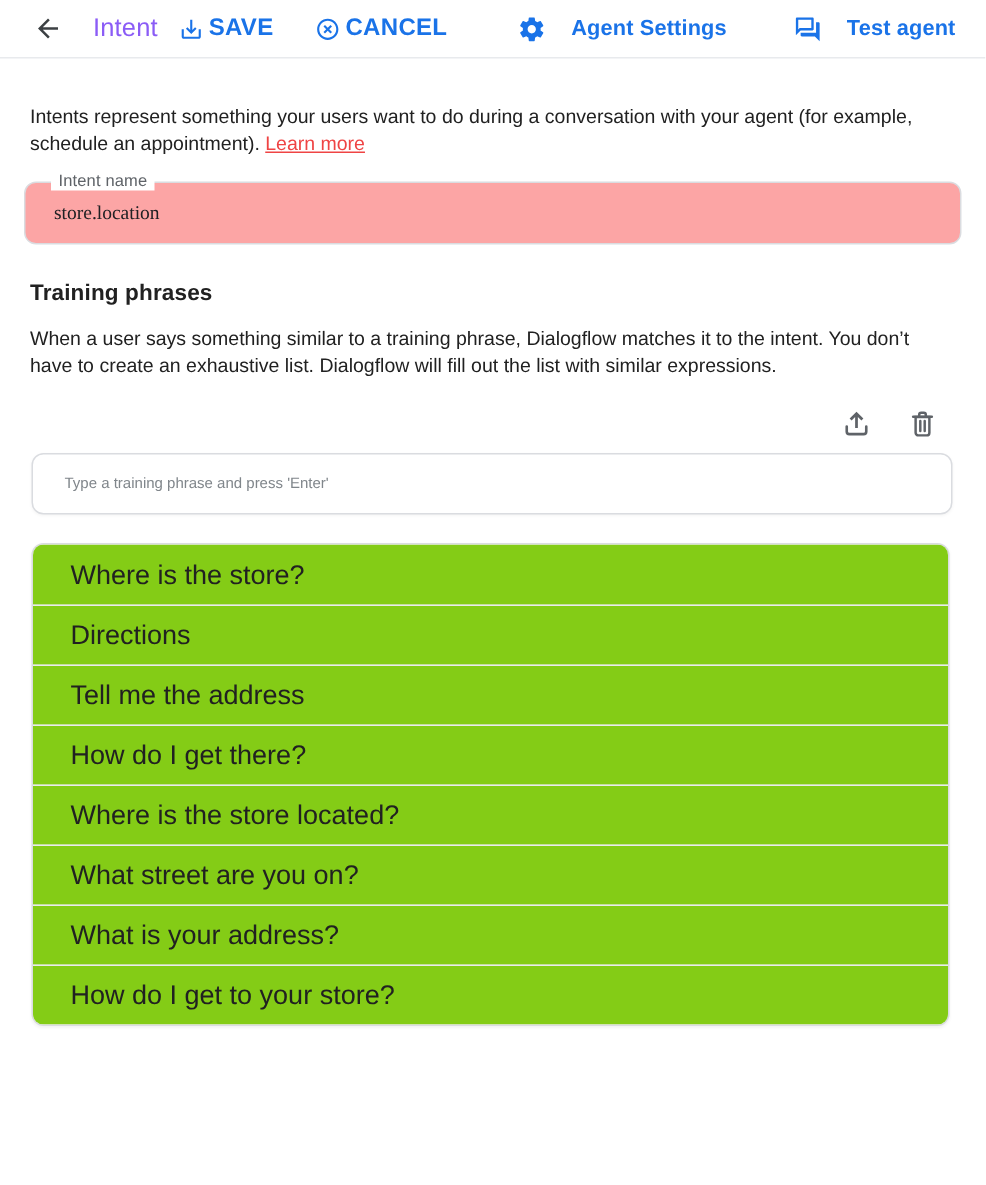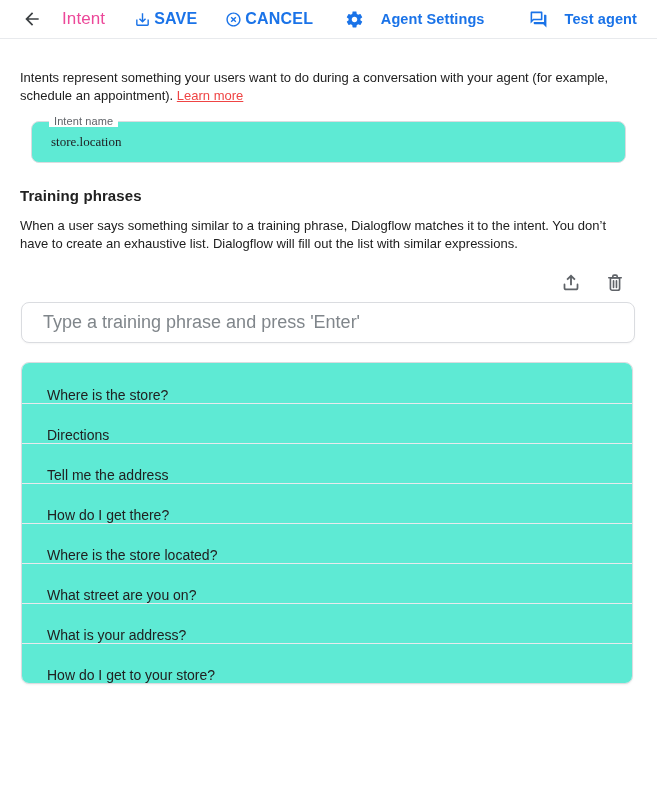--- a/index.html
+++ b/index.html
@@ -15,21 +15,21 @@
 
   
   .topbar {
     display:flex; align-items:center;
     height:39px; padding:0 20px;
     border-bottom:1px solid #e8eaed;
     background:#fff;
   }
   .back-btn { width:24px; height:24px; display:flex; align-items:center; justify-content:center; margin-right:18px; }
   .back-btn svg { width:20px; height:20px; fill:#3c4043; }
-  .page-title { font-size:17px; color:#ec4899; margin-right:29px; letter-spacing:.1px; }
+  .page-title { font-size:17px; color:#8b5cf6; margin-right:14px; letter-spacing:.1px; }
   .text-btn {
     display:flex; align-items:center; gap:3px;
     color:#1a73e8; font-weight:700; font-size:16px; letter-spacing:.2px;
   }
   .text-btn svg { width:17px; height:17px; fill:#1a73e8; }
   .btn-save { margin-right:28px; }
   .topbar-right { margin-left:auto; display:flex; align-items:center; gap:44px; }
   .topbar-right .text-btn { font-size:14.5px; gap:17px; letter-spacing:.1px; }
   .topbar-right .text-btn svg { width:19px; height:19px; }
 
@@ -37,25 +37,25 @@
   .intro {
     margin:30px 20px 0;
     font-size:13px; line-height:18px; color:#212121;
     max-width:620px;
   }
   .intro a { color:#ef4444; text-decoration:underline; cursor:pointer; }
 
   
   .field {
     position:relative;
-    margin:16px 31px 0;
+    margin:16px 16px 0;
     height:42px;
     border:1px solid #dadce0;
     border-radius:8px;
-    background:#5eead4;
+    background:#fca5a5;
   }
   .field label {
     position:absolute; top:-7px; left:17px;
     background:#fff; padding:0 5px;
     font-size:11px; color:#5f6368; letter-spacing:.1px;
   }
   .field input {
     width:100%; height:100%;
     border:none; outline:none; background:transparent;
     border-radius:8px;
@@ -80,40 +80,40 @@
     gap:20px; margin:17px 30px 0 0;
   }
   .icon-btn { width:24px; height:24px; display:flex; align-items:center; justify-content:center; }
   .icon-btn svg { width:22px; height:22px; }
 
   .phrase-input-wrap { margin:8px 22px 0 21px; }
   .phrase-input-wrap input {
     width:100%; height:41px;
     border:1px solid #dadce0; border-radius:8px;
     padding:0 21px;
-    font-size:18px; color:#202124; font-family:inherit;
+    font-size:10px; color:#202124; font-family:inherit;
     outline:none;
     box-shadow:0 1px 2px rgba(0,0,0,.04);
   }
   .phrase-input-wrap input::placeholder { color:#80868b; opacity:1; }
 
   .phrase-list {
     margin:19px 24px 0 21px;
     border:1px solid #dadce0; border-radius:8px;
     background:#fff;
     box-shadow:0 1px 2px rgba(0,0,0,.05);
     overflow:hidden;
   }
   .phrase-row {
     height:40px;
-    display:flex; align-items:flex-end;
+    display:flex; align-items:center;
     padding:0 25px;
-    font-size:14px; color:#212121;
+    font-size:18px; color:#212121;
     border-top:1px solid #e8eaed;
-    background:#5eead4;
+    background:#84cc16;
   }
   .phrase-row:first-child { border-top:none; }
 </style>
 </head>
 <body>
 
 <div class="topbar">
   <button class="back-btn">
     <svg viewBox="0 0 24 24">
       <path d="M20 11H7.83l5.59-5.59L12 4l-8 8 8 8 1.41-1.41L7.83 13H20v-2z"></path>

